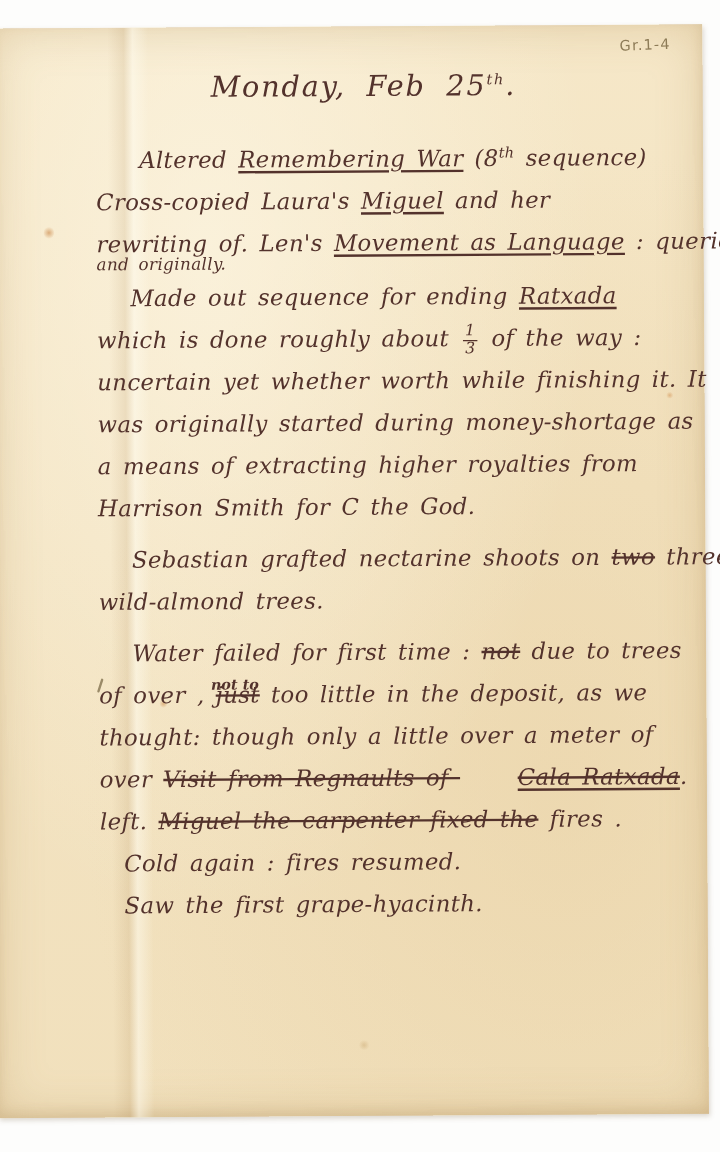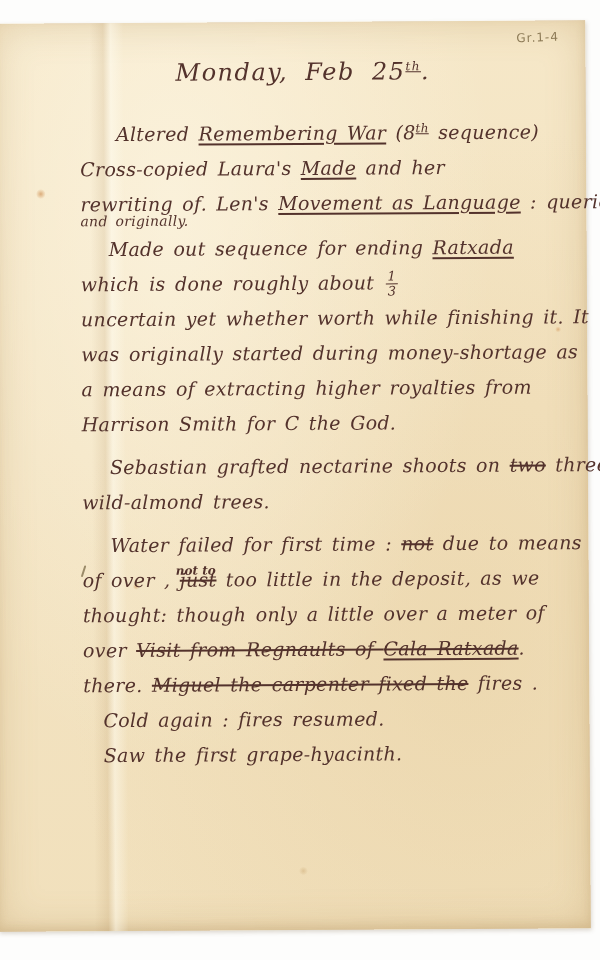--- a/index.html
+++ b/index.html
@@ -111,26 +111,25 @@
   .line.indent-sm { margin-left: 36px; }
   .line.indent-xs { margin-left: 20px; }
   .line.tight {
     margin-top: -12px;
     font-size: 14px;
     line-height: 22px;
   }
   .seg { position: relative; }
   .seg.u { text-decoration: underline; text-decoration-thickness: 1.5px; text-underline-offset: 3px; }
   .seg.s { text-decoration: line-through; text-decoration-thickness: 2px; }
-  .seg.us { text-decoration: underline line-through; text-decoration-thickness: 1.5px; text-underline-offset: 3px; }
+  .seg.us { text-decoration: underline line-through; text-decoration-thickness: 1.5px; text-underline-offset: 3px; margin-left: 48px; }
   .seg.sup {
     font-size: 12px;
     vertical-align: super;
     line-height: 0;
-    text-decoration: underline;
   }
   .seg .above {
     position: absolute;
     left: -4px;
     top: -15px;
     font-size: 12px;
     letter-spacing: 0;
     word-spacing: 0;
     white-space: nowrap;
     text-decoration: none;
@@ -165,33 +164,33 @@
     <div class="fold"></div>
     <div class="foxing-spot spot-a"></div>
     <div class="foxing-spot spot-b"></div>
     <div class="foxing-spot spot-c"></div>
     <div class="foxing-spot spot-d"></div>
     <div class="pencil-note">Gr.1-4</div>
     <div class="margin-tick"></div>
     <div class="body-text">
         <div class="line heading"><span class="seg">Monday, Feb 25</span><span class="seg sup">th</span><span class="seg">.</span></div>
         <div class="line gap-lg indent-sm"><span class="seg">Altered </span><span class="seg u">Remembering War</span><span class="seg"> (8</span><span class="seg sup">th</span><span class="seg"> sequence)</span></div>
-        <div class="line"><span class="seg">Cross-copied Laura's </span><span class="seg u">Made</span><span class="seg"> and her</span></div>
+        <div class="line"><span class="seg">Cross-copied Laura's </span><span class="seg u">Miguel</span><span class="seg"> and her</span></div>
         <div class="line"><span class="seg">rewriting of. Len's </span><span class="seg u">Movement as Language</span><span class="seg"> : queries</span></div>
         <div class="line tight"><span class="seg">and originally.</span></div>
         <div class="line indent"><span class="seg">Made out sequence for ending </span><span class="seg u">Ratxada</span></div>
-        <div class="line"><span class="seg">which is done roughly about </span><span class="frac"><span class="num">1</span><span class="den">3</span></span></div>
+        <div class="line"><span class="seg">which is done roughly about </span><span class="frac"><span class="num">1</span><span class="den">3</span></span><span class="seg"> of the way :</span></div>
         <div class="line"><span class="seg">uncertain yet whether worth while finishing it. It</span></div>
         <div class="line"><span class="seg">was originally started during money-shortage as</span></div>
         <div class="line"><span class="seg">a means of extracting higher royalties from</span></div>
         <div class="line"><span class="seg">Harrison Smith for  C the God.</span></div>
         <div class="line gap-sm indent"><span class="seg">Sebastian grafted nectarine shoots on </span><span class="seg s">two</span><span class="seg"> three</span></div>
         <div class="line"><span class="seg">wild-almond trees.</span></div>
-        <div class="line gap-sm indent"><span class="seg">Water failed for first time : </span><span class="seg s">not</span><span class="seg"> due to means</span></div>
+        <div class="line gap-sm indent"><span class="seg">Water failed for first time : </span><span class="seg s">not</span><span class="seg"> due to trees</span></div>
         <div class="line"><span class="seg">of over , </span><span class="seg s">just<span class="above">not to</span></span><span class="seg"> too little in the deposit, as we</span></div>
         <div class="line"><span class="seg">thought: though only a little over a meter of</span></div>
         <div class="line"><span class="seg">over </span><span class="seg s">Visit from Regnaults of </span><span class="seg us">Cala Ratxada</span><span class="seg">.</span></div>
-        <div class="line"><span class="seg">there. </span><span class="seg s">Miguel the carpenter fixed the</span><span class="seg"> fires .</span></div>
+        <div class="line"><span class="seg">left. </span><span class="seg s">Miguel the carpenter fixed the</span><span class="seg"> fires .</span></div>
         <div class="line indent-xs"><span class="seg">Cold again : fires resumed.</span></div>
         <div class="line indent-xs"><span class="seg">Saw the first grape-hyacinth.</span></div>
       </div>
   </div>
 </div>
 
 </body></html>

